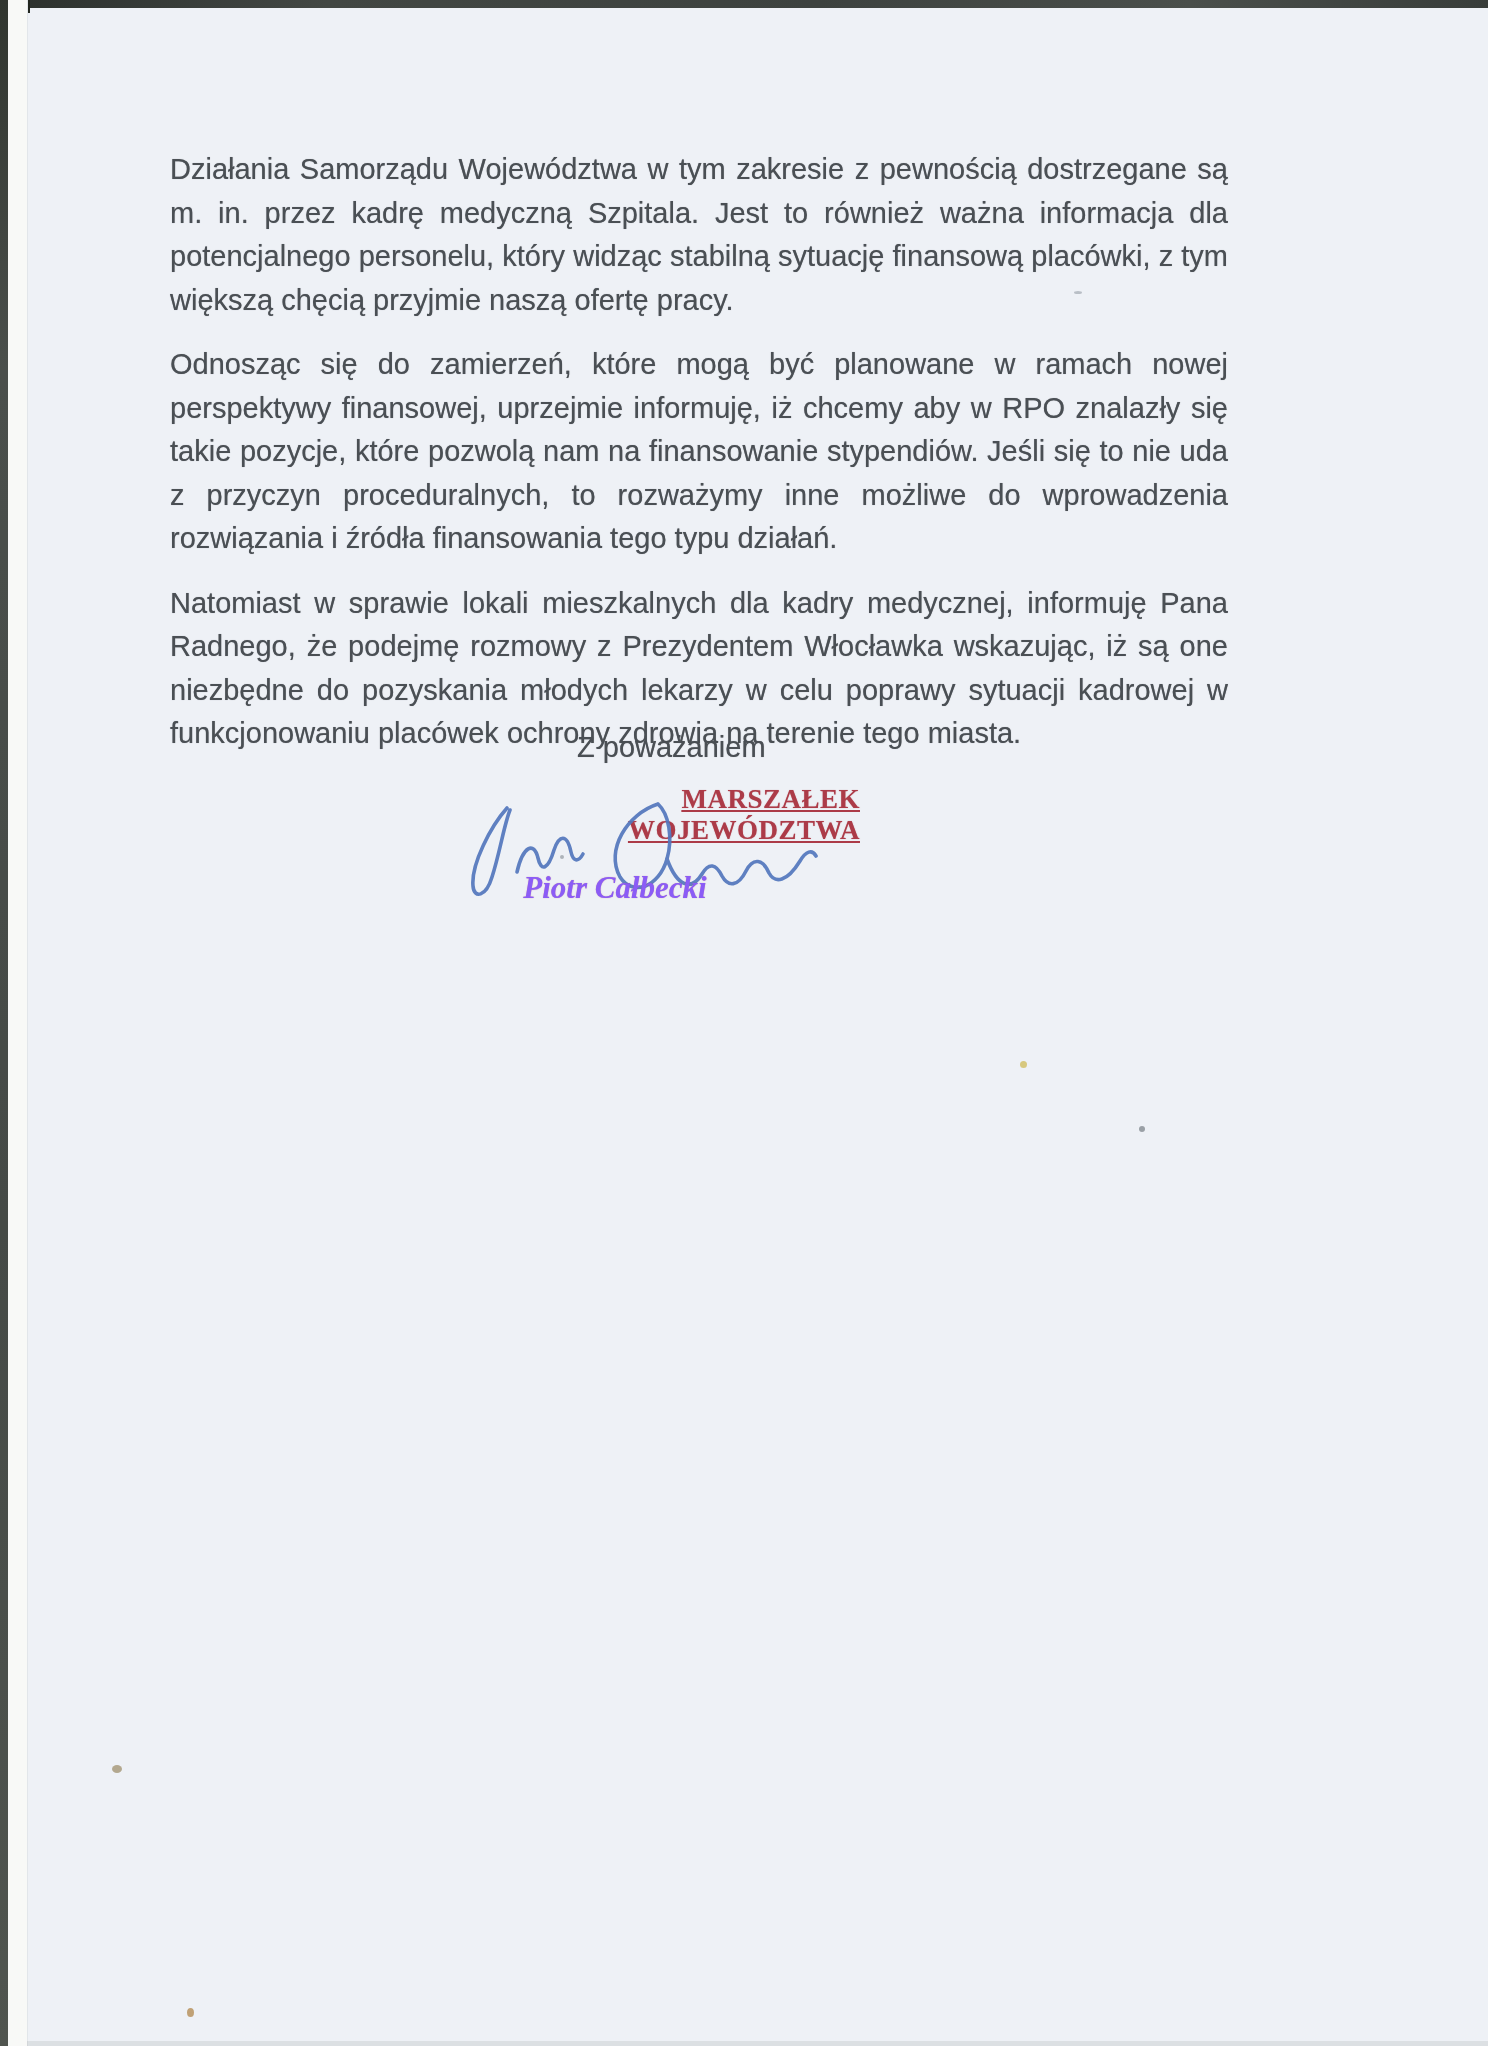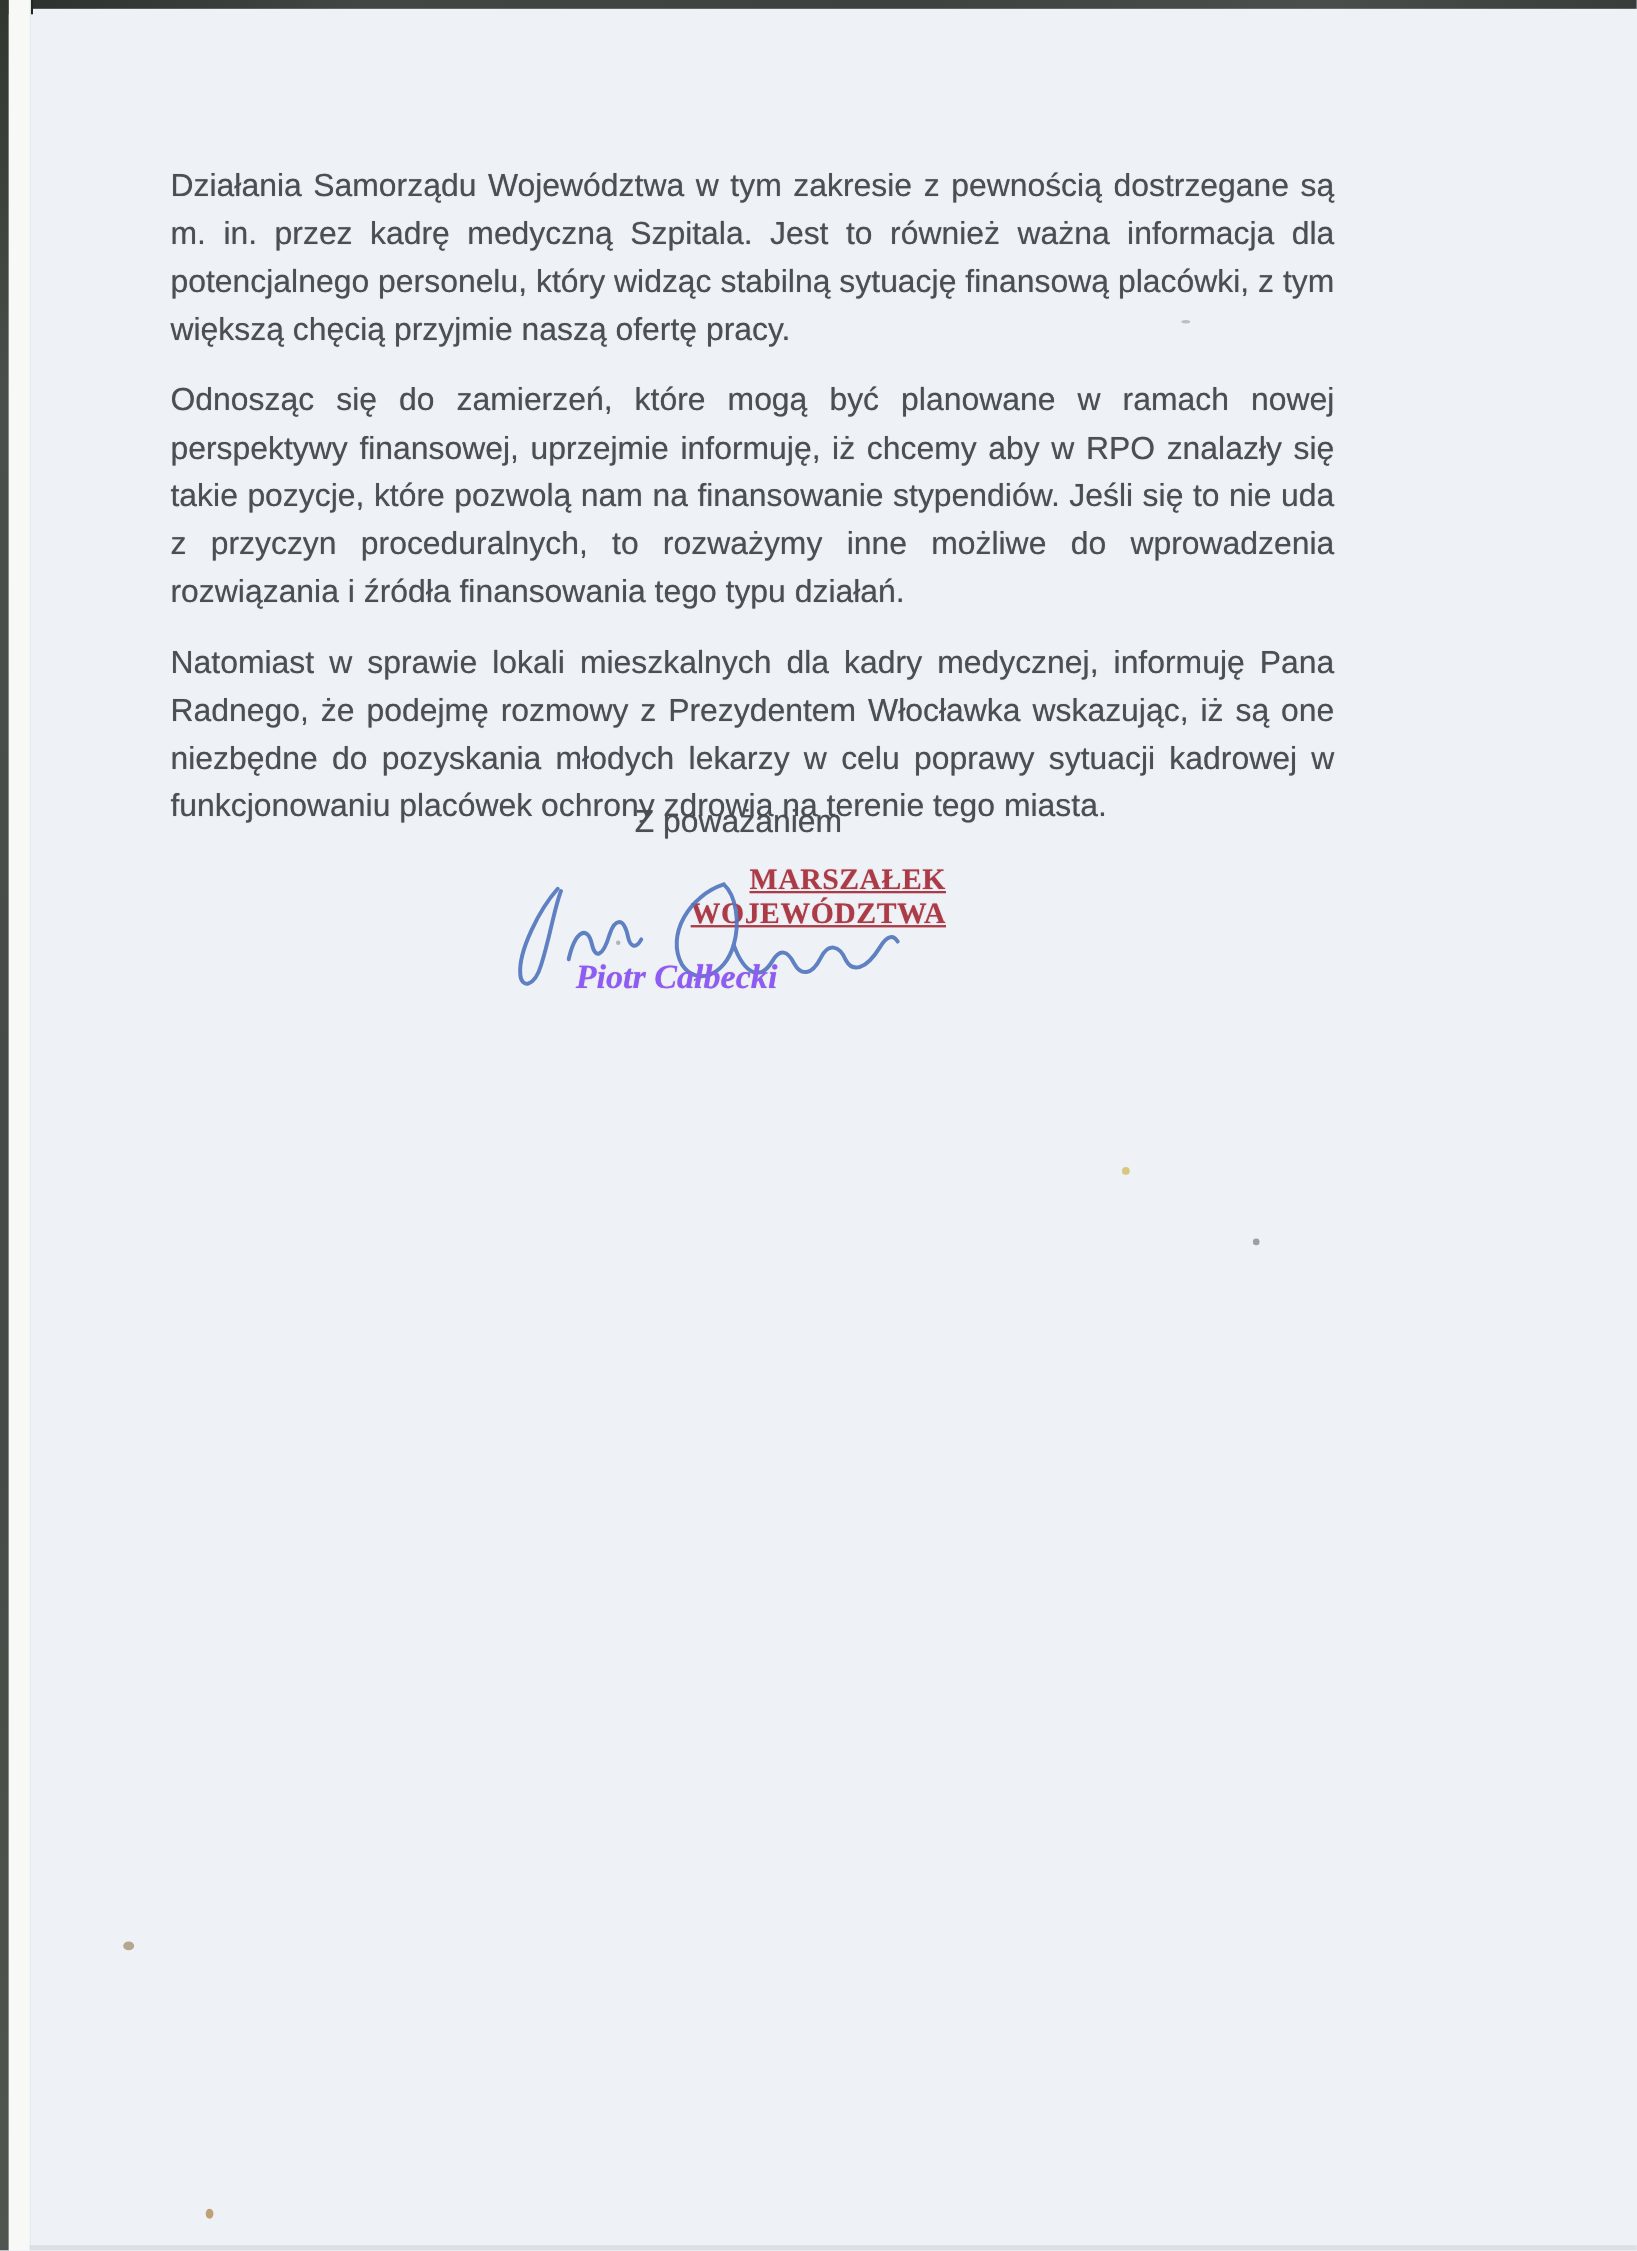--- a/index.html
+++ b/index.html
@@ -41,21 +41,21 @@
     width: 1461px; height: 5px;
     background: rgba(110, 118, 112, 0.14);
   }
   .speck {
     position: absolute;
     border-radius: 50%;
   }
   
   .letter-body {
     position: absolute;
-    left: 155px;
+    left: 170px;
     top: 148px;
     width: 1058px;
     color: #4a4f54;
     font-size: 29px;
     line-height: 43.5px;
     text-shadow: 0 0 0.7px rgba(74, 79, 84, 0.65);
   }
   .para {
     text-align: justify;
     margin: 0 0 21px 0;

